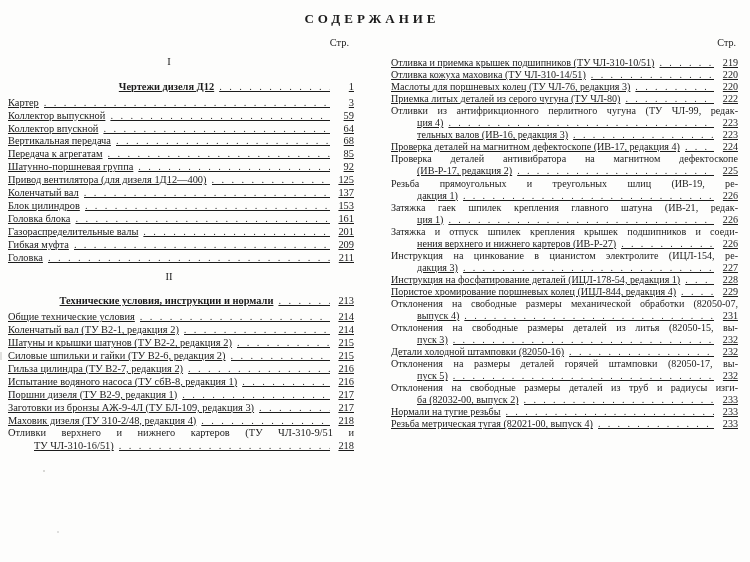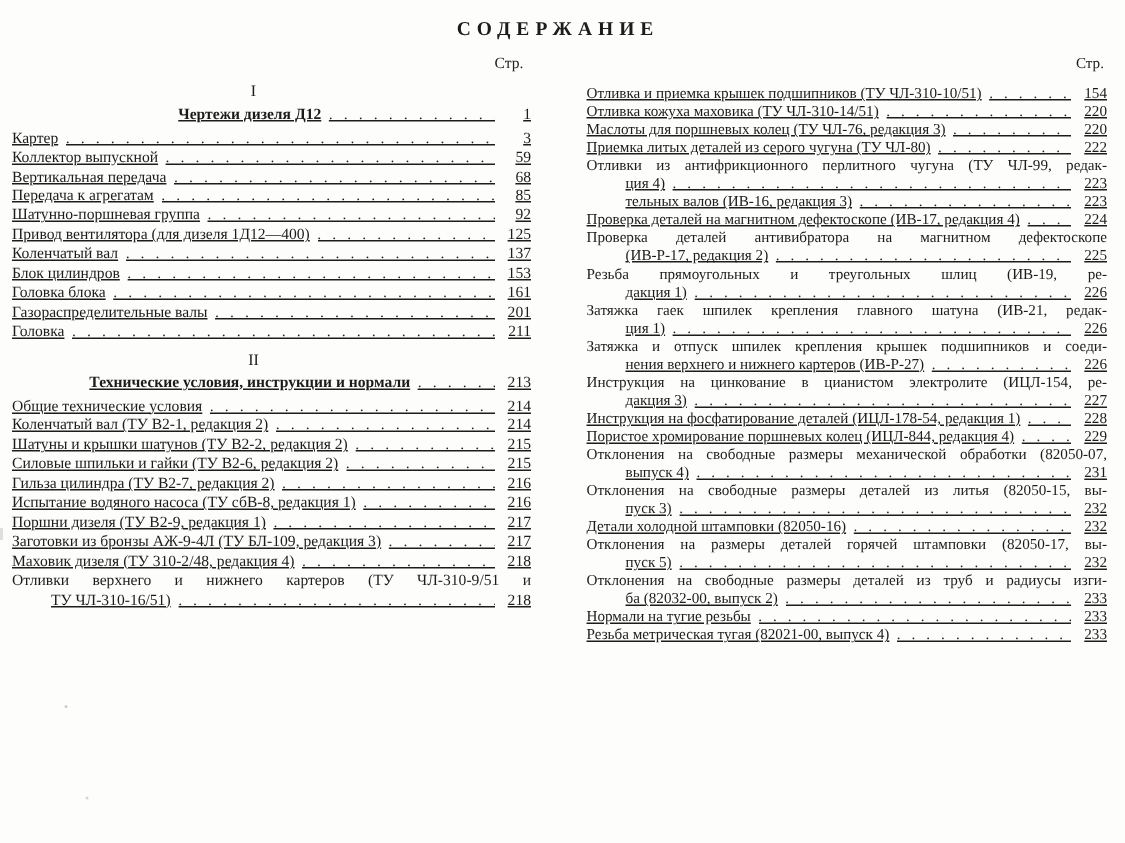--- a/index.html
+++ b/index.html
@@ -26,21 +26,21 @@
   .col { position: absolute; top: 37px; }
   .col-left  { left: 8px;   width: 346px; font-size: 10.4px; line-height: 12.9px; }
   .col-right { left: 391px; width: 347px; font-size: 10.1px; line-height: 12.05px; }
   .str { text-align: right; }
   .col-left  .str { padding-right: 5px; }
   .col-right .str { padding-right: 2px; margin-bottom: 8px; }
   .numeral { text-align: center; margin: 6px 24px 2px 0; font-size: 10.6px; }
   .section .hrow { margin-bottom: 3px; }
   .row { display: flex; align-items: baseline; text-decoration: underline; }
   .txt { flex: 0 1 auto; white-space: nowrap; }
-  .b { font-weight: 700; }
+  .b { font-weight: 700; margin-top: 10px; }
   .spacer { flex: 1 1 0; }
   .leader {
     flex: 1 1 0;
     min-width: 0;
     overflow: hidden;
     white-space: nowrap;
     margin: 0 2px 0 5px;
   }
   .leader::after {
     content: ". . . . . . . . . . . . . . . . . . . . . . . . . . . . . . . . . . . . . . . . . . . . . . . . . .";
@@ -82,20 +82,27 @@
           </div>
           <div class="titem">
             <div class="row">
               <span class="txt">Коллектор выпускной</span>
               <span class="leader"></span>
               <span class="pg">59</span>
             </div>
           </div>
           <div class="titem">
             <div class="row">
+              <span class="txt">Коллектор впускной</span>
+              <span class="leader"></span>
+              <span class="pg">64</span>
+            </div>
+          </div>
+          <div class="titem">
+            <div class="row">
               <span class="txt">Вертикальная передача</span>
               <span class="leader"></span>
               <span class="pg">68</span>
             </div>
           </div>
           <div class="titem">
             <div class="row">
               <span class="txt">Передача к агрегатам</span>
               <span class="leader"></span>
               <span class="pg">85</span>
@@ -134,20 +141,27 @@
               <span class="txt">Головка блока</span>
               <span class="leader"></span>
               <span class="pg">161</span>
             </div>
           </div>
           <div class="titem">
             <div class="row">
               <span class="txt">Газораспределительные валы</span>
               <span class="leader"></span>
               <span class="pg">201</span>
+            </div>
+          </div>
+          <div class="titem">
+            <div class="row">
+              <span class="txt">Гибкая муфта</span>
+              <span class="leader"></span>
+              <span class="pg">209</span>
             </div>
           </div>
           <div class="titem">
             <div class="row">
               <span class="txt">Головка</span>
               <span class="leader"></span>
               <span class="pg">211</span>
             </div>
           </div>
         </div>
@@ -236,21 +250,21 @@
       </div>
   </div>
 
   <div class="col col-right">
     <div class="str">Стр.</div>
     <div>
         <div class="titem">
           <div class="row">
             <span class="txt">Отливка и приемка крышек подшипников (ТУ ЧЛ-310-10/51)</span>
             <span class="leader"></span>
-            <span class="pg">154</span>
+            <span class="pg">219</span>
           </div>
         </div>
         <div class="titem">
           <div class="row">
             <span class="txt">Отливка кожуха маховика (ТУ ЧЛ-310-14/51)</span>
             <span class="leader"></span>
             <span class="pg">220</span>
           </div>
         </div>
         <div class="titem">

